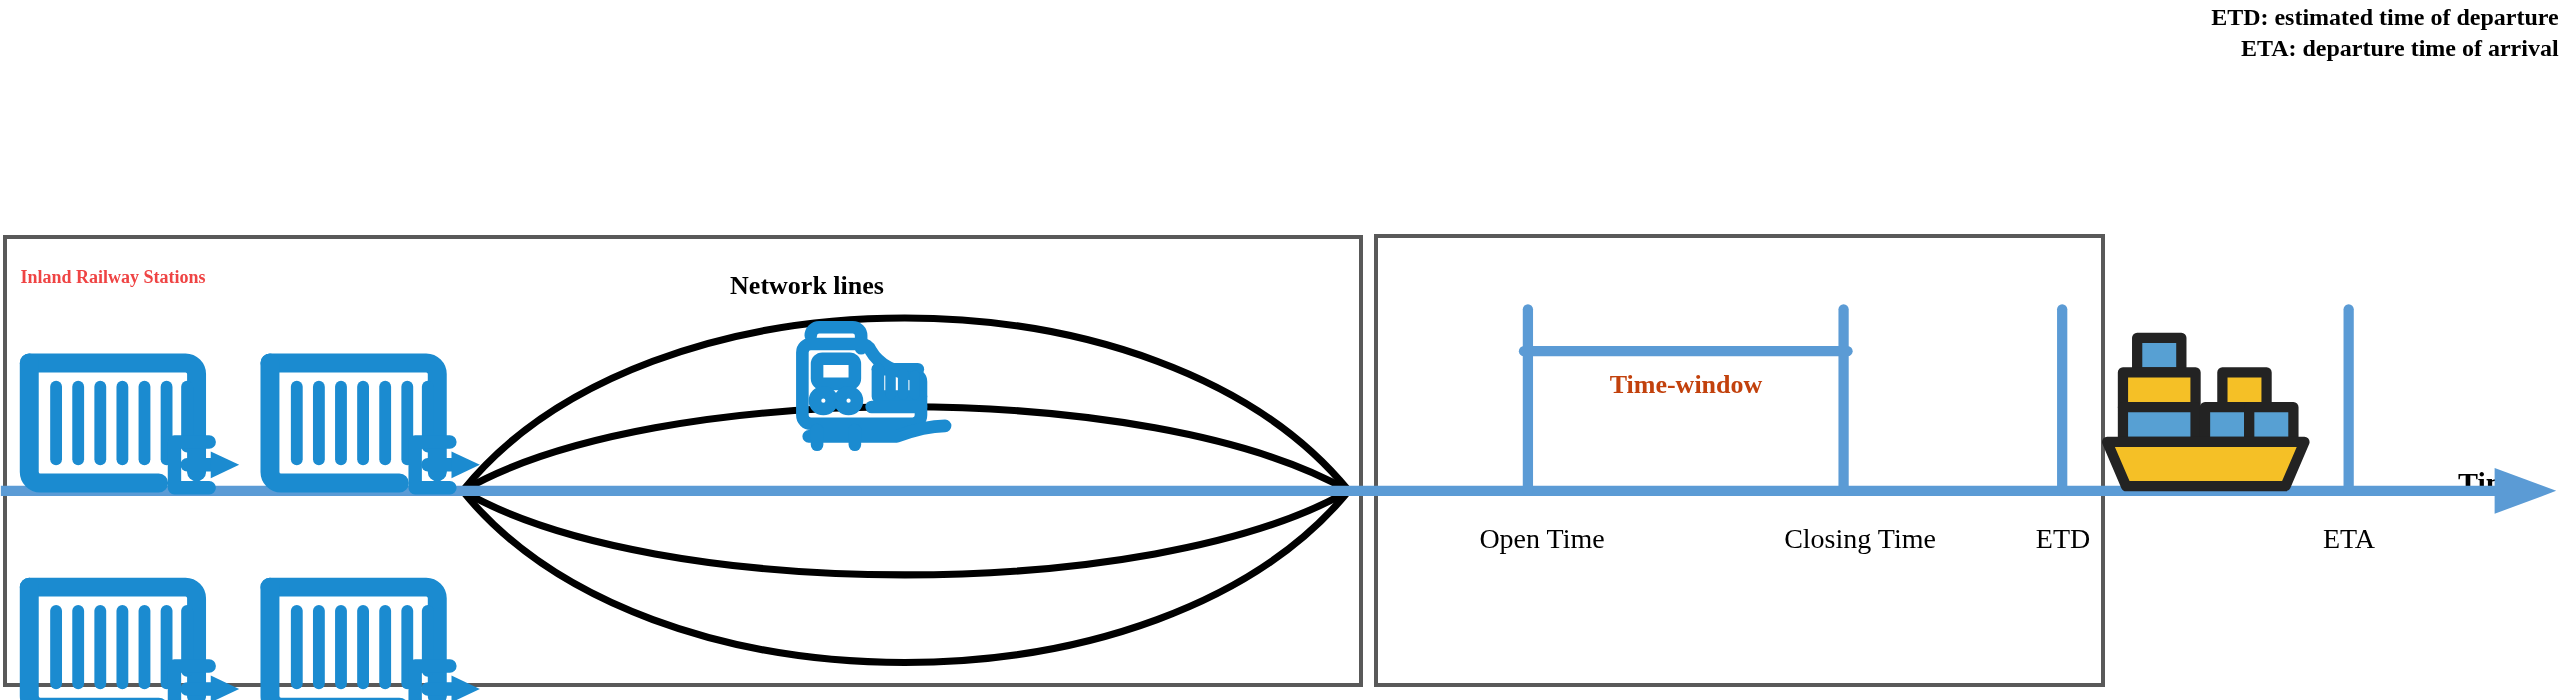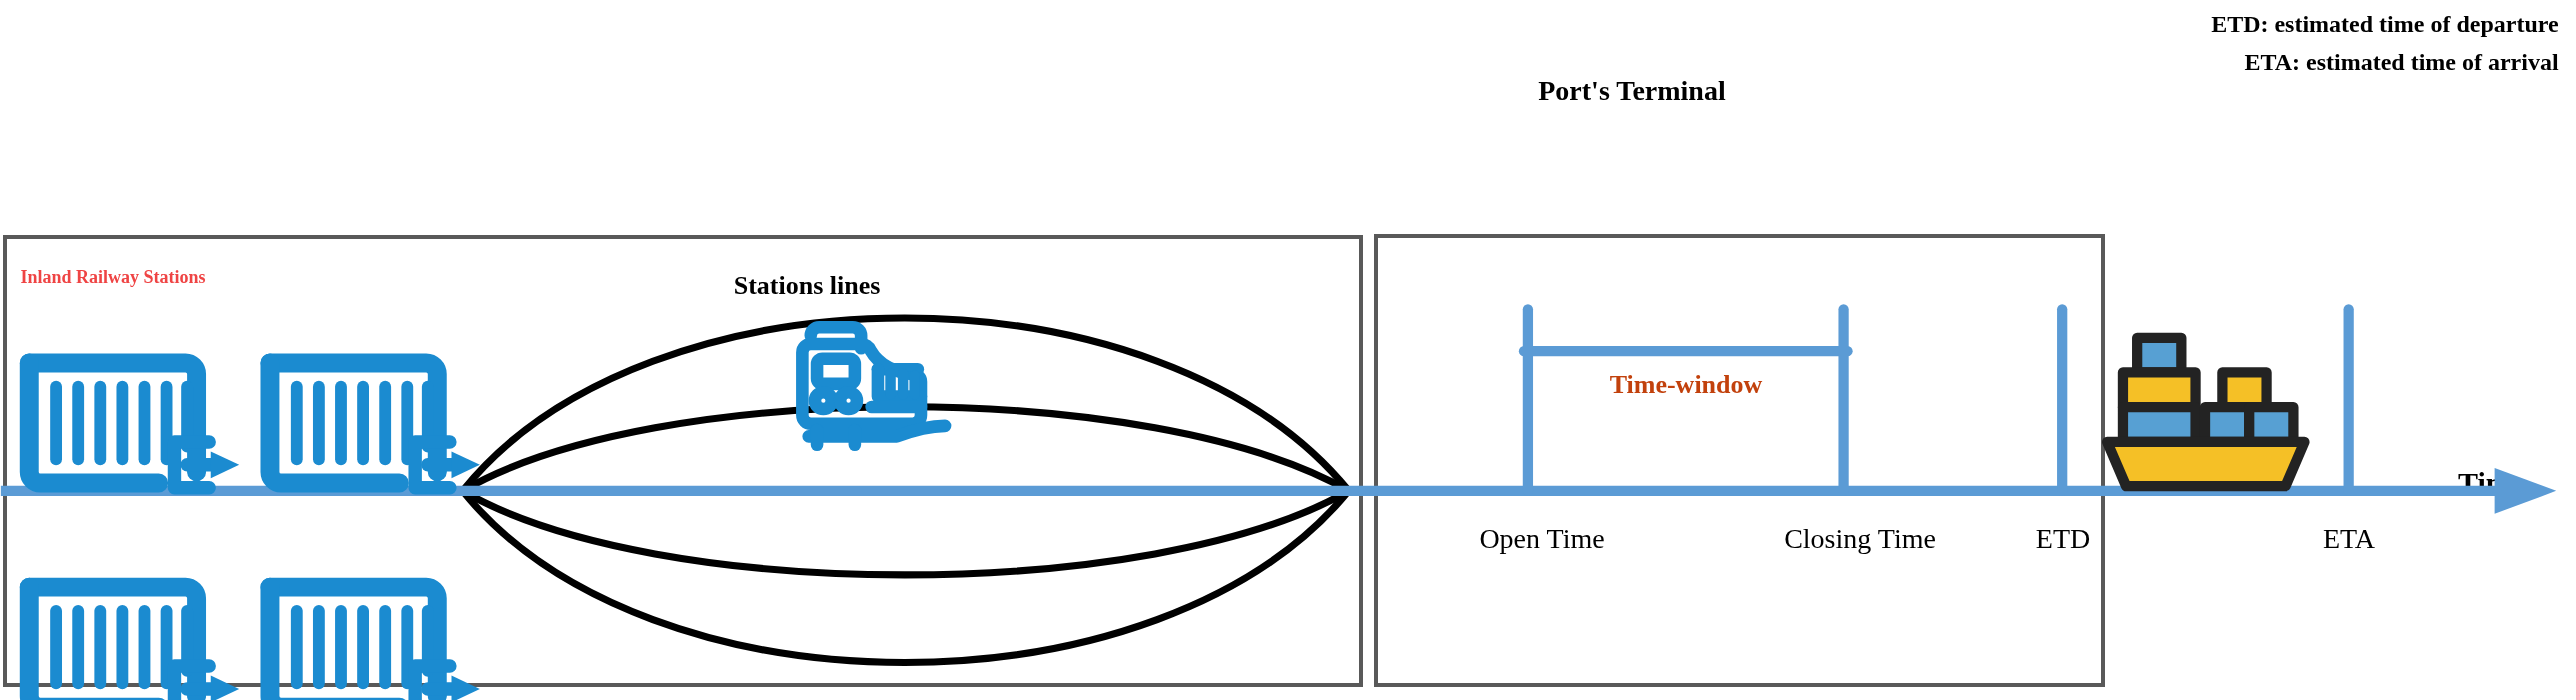--- a/index.html
+++ b/index.html
@@ -10,21 +10,21 @@
     background:#ffffff;
   }
   #stage{position:absolute;left:0;top:0;width:2576px;height:700px;}
 
   
   #legend{
     position:absolute; right:17.4px; top:1.6px;
     text-align:right; line-height:1.32;
     font-weight:bold; font-size:24px; color:#000;
   }
-  #legend div{white-space:nowrap;margin-top:7px;}
+  #legend div{white-space:nowrap;}
 
   
   .section-caption{
     position:absolute; font-weight:bold; font-size:28px; color:#000;
     white-space:nowrap; text-align:center;
   }
   #cap-railway{ left:395px; top:75px; width:316px; }
   #cap-port{   left:1474px; top:75px; width:316px; }
 
   
@@ -65,30 +65,29 @@
   
   .layer{position:absolute;left:0;top:0;width:2576px;height:700px;pointer-events:none;}
 </style>
 </head>
 <body>
 
 <div id="stage">
 
   <div id="legend">
     <div>ETD: estimated time of departure</div>
-    <div>ETA: estimated time of arrival</div>
+    <div>ETA: departure time of arrival</div>
   </div>
 
-  <div id="cap-port" class="section-caption">Port's Terminal</div>
 
   <div id="panel-railway" class="panel"></div>
   <div id="panel-port" class="panel"></div>
 
   <div id="lbl-stations">Inland Railway Stations</div>
-  <div id="lbl-railwaylines">Stations lines</div>
+  <div id="lbl-railwaylines">Network lines</div>
   <div id="lbl-timewindow">Time-window</div>
   <div id="lbl-time">Time</div>
 
   <div class="tick-label" style="left:1542px;">Open Time</div>
   <div class="tick-label" style="left:1860px;">Closing Time</div>
   <div class="tick-label" style="left:2063px;">ETD</div>
   <div class="tick-label" style="left:2349px;">ETA</div>
 
   <svg class="layer" viewBox="0 0 3262 887">
     <g fill="none" stroke="#000000" stroke-width="9" stroke-linecap="round">

